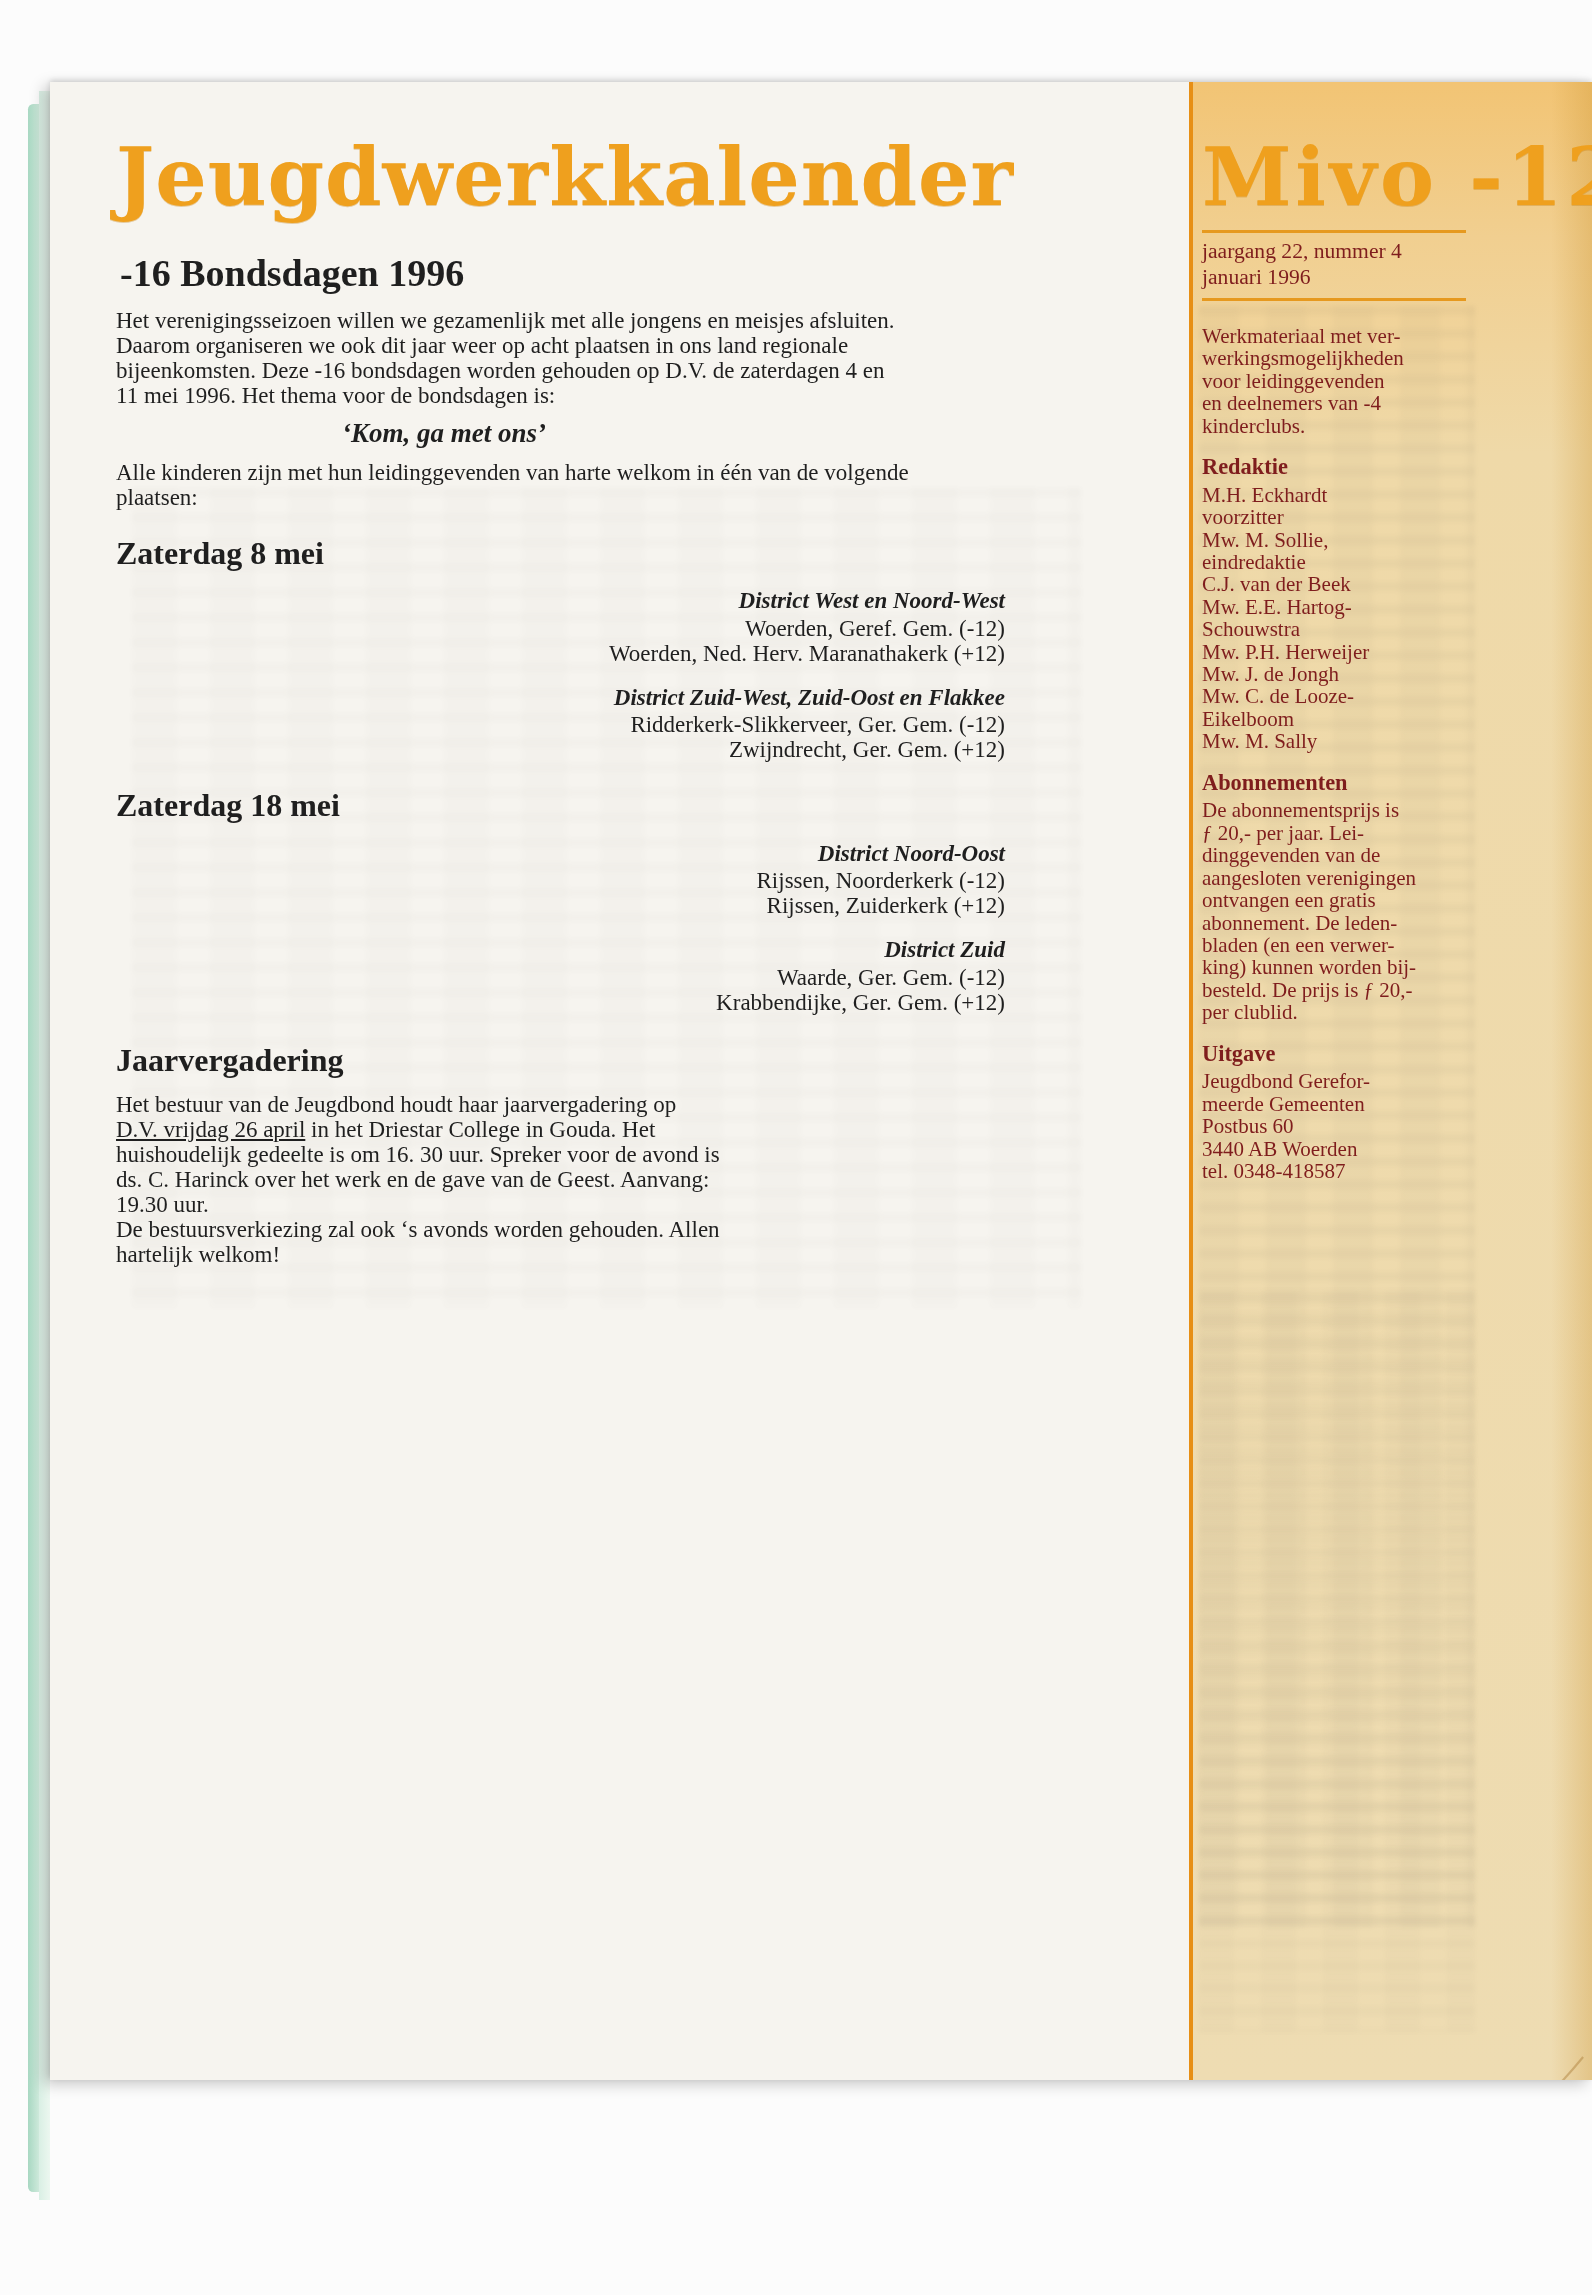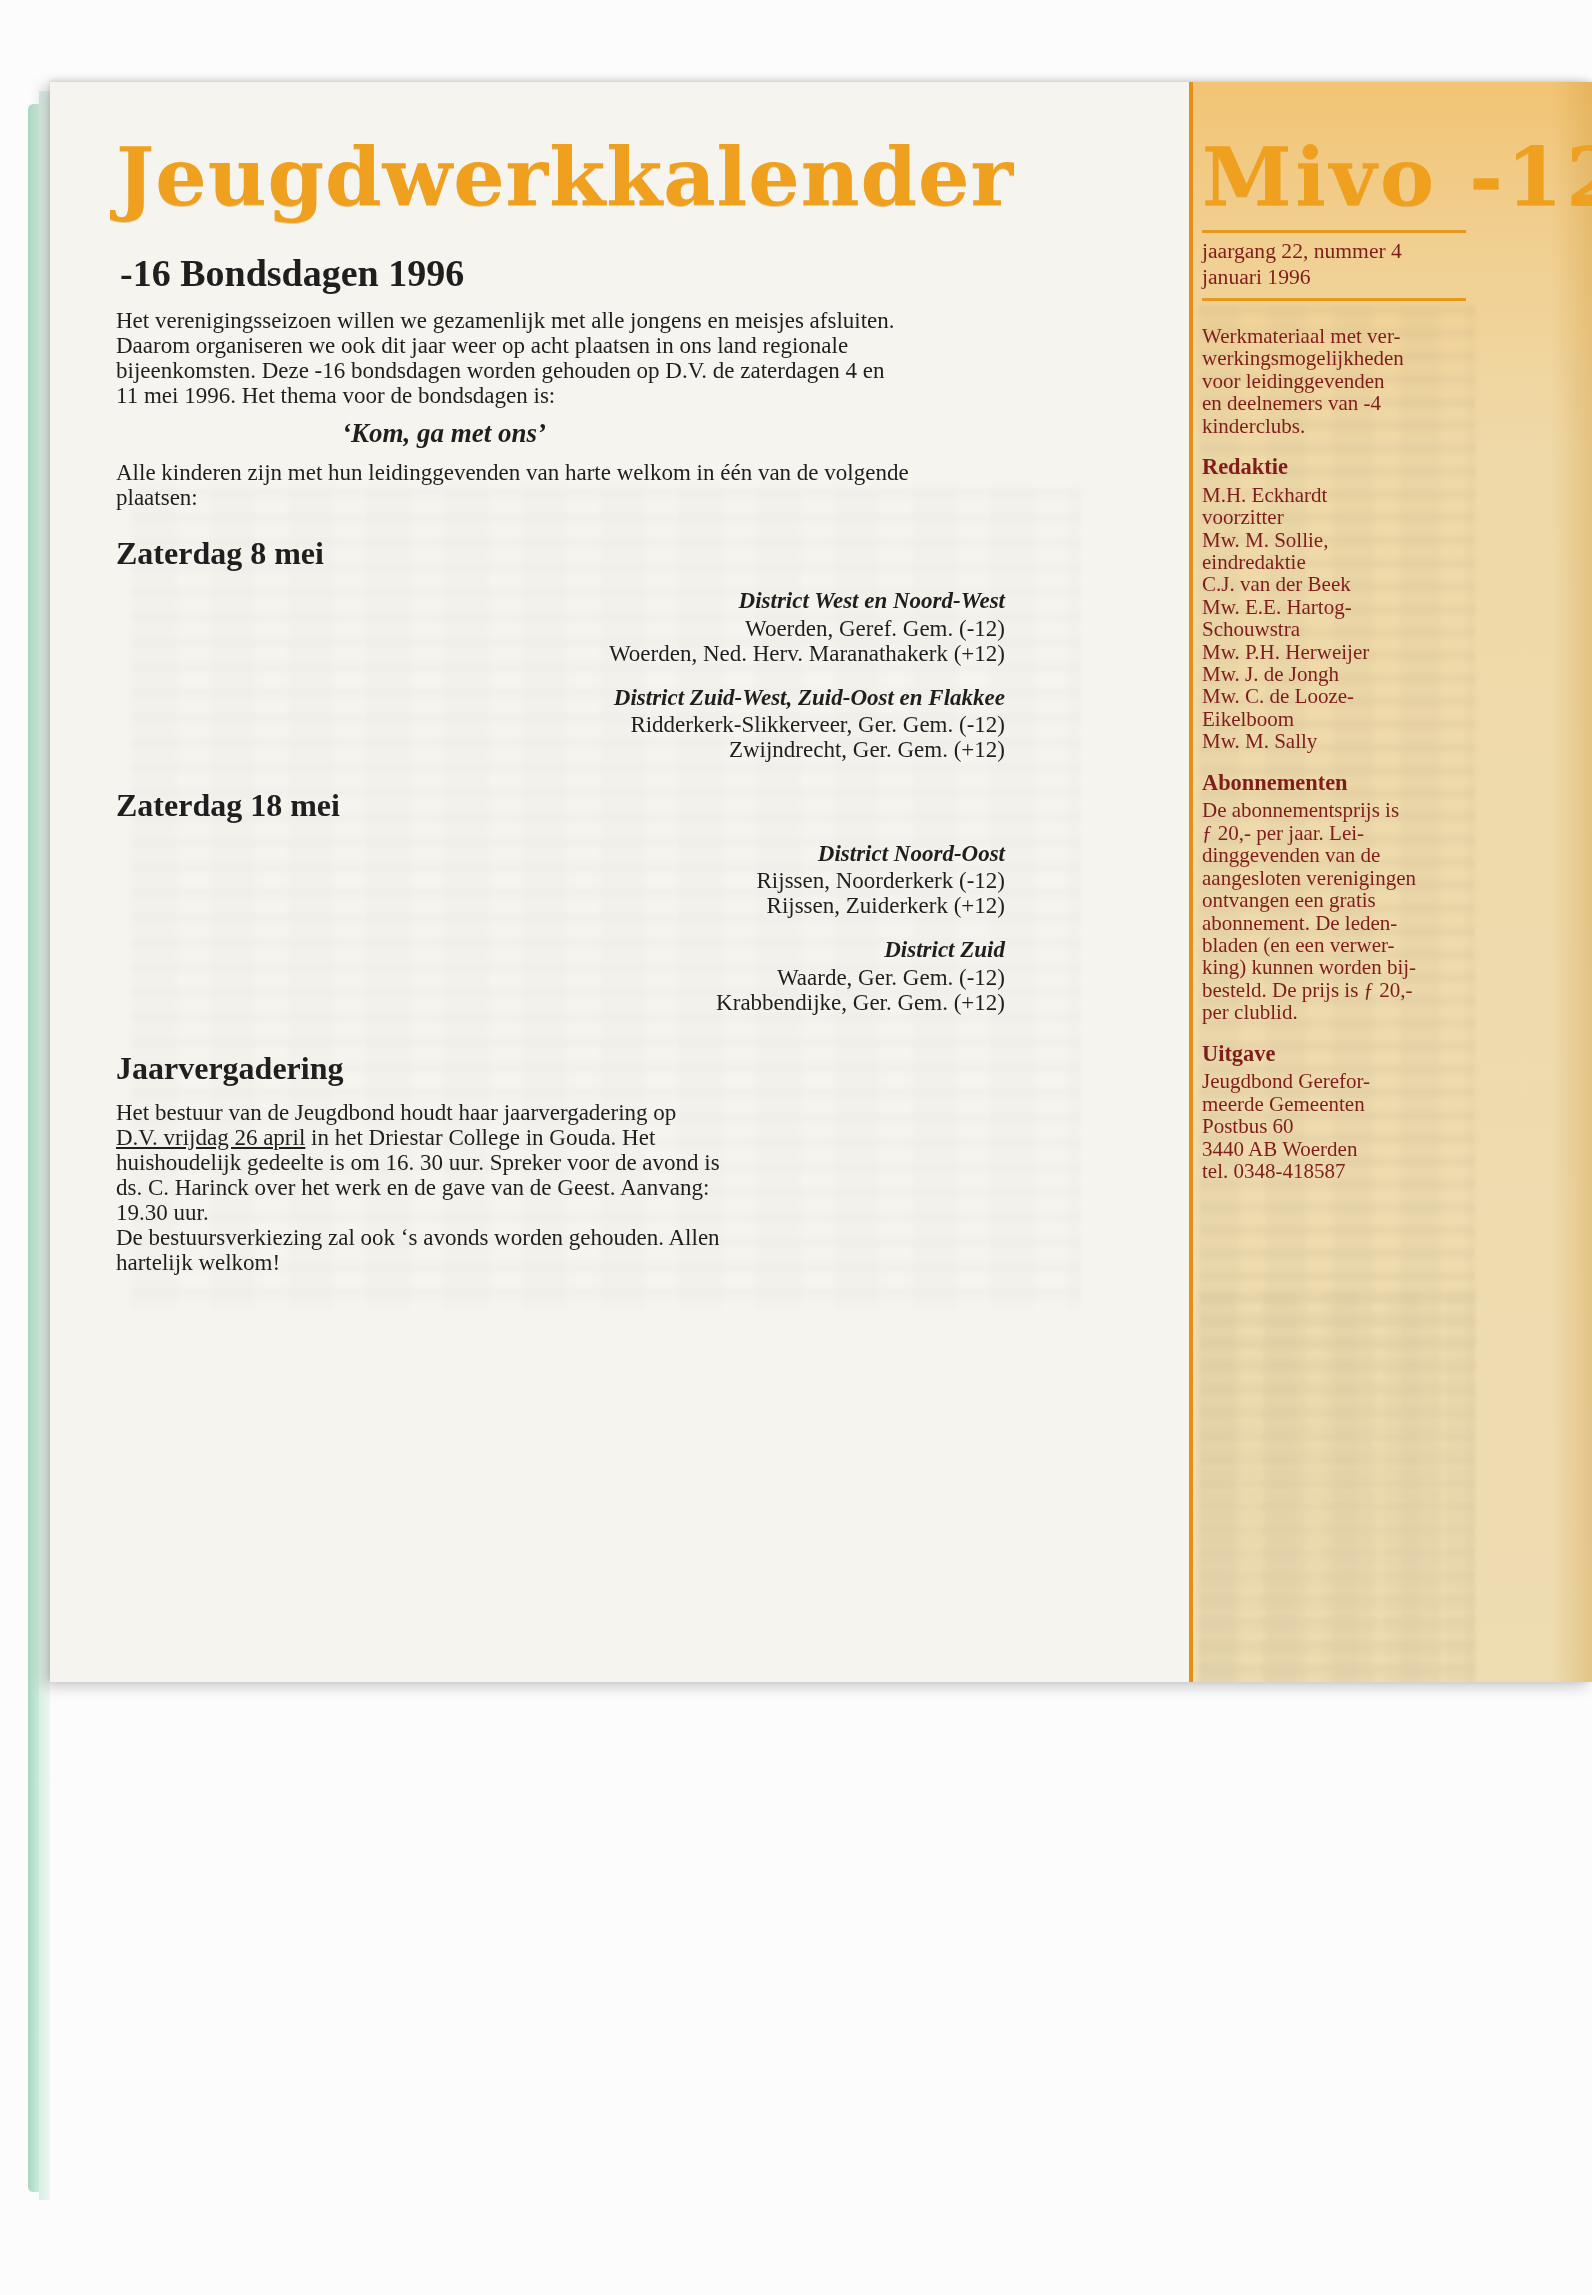--- a/index.html
+++ b/index.html
@@ -13,21 +13,21 @@
 
   
   .edge { position:absolute; }
   .edge-1 { left:28px; top:104px; width:13px; height:2088px;
     background:linear-gradient(90deg,#a8d8c2,#d4ecdf); border-radius:5.2px 0 0 5.2px; }
   .edge-2 { left:39px; top:91px; width:11.2px; height:2109px;
     background:linear-gradient(90deg,#d9efe4,#ecf7f0); }
 
   
   .page {
-    position:absolute; left:50px; top:82px; width:1542px; height:1600px;
+    position:absolute; left:50px; top:82px; width:1542px; height:1998px;
     background:#f6f4ef; overflow:hidden;
     box-shadow:-6px 4.3px 14px rgba(0,0,0,0.22), 0 -1.7px 5.2px rgba(0,0,0,0.12);
   }
 
   
   .sidebar-bg {
     position:absolute; top:0; right:0; width:399px; height:100%;
     background:linear-gradient(180deg,#f2c474 0px,#f1cf90 155px,#efd9a8 371px,#eedcb2 100%);
   }
   .sidebar-bg::after {
@@ -71,21 +71,21 @@
     font-size:23px; line-height:25px; color:#1f1f1f;
   }
   .article-title { font-size:38px; line-height:41px; font-weight:bold; margin:0 4px 14px; }
   .p-intro  { width:794px; }
   .quote    { width:656px; margin:10.4px 0 10.4px; text-align:center;
               font-weight:bold; font-style:italic; font-size:27px; line-height:31px; }
   .p-invite { width:794px; }
   .section-h { font-size:32px; line-height:35px; font-weight:bold; margin:26px 0 17.3px; }
   .district { margin:0 0 19px;text-align:right; }
   .district-name { font-weight:bold; font-style:italic; margin-bottom:2.6px; }
-  .meeting-h { font-size:32px; line-height:35px; font-weight:bold; margin:36px 0 14px; }
+  .meeting-h { font-size:32px; line-height:35px; font-weight:bold; margin:28px 0 14px; }
   .p-meeting, .p-meeting2 { width:604px; }
   .u { text-decoration:underline; }
 
   
   .sidebar {
     position:absolute; left:1152px; top:148px; width:264px;
     font-size:21px; line-height:22.4px; color:#7f1d1d;
   }
   .issue-box {
     border-top:3.5px solid #e6991f; border-bottom:3.5px solid #e6991f;

